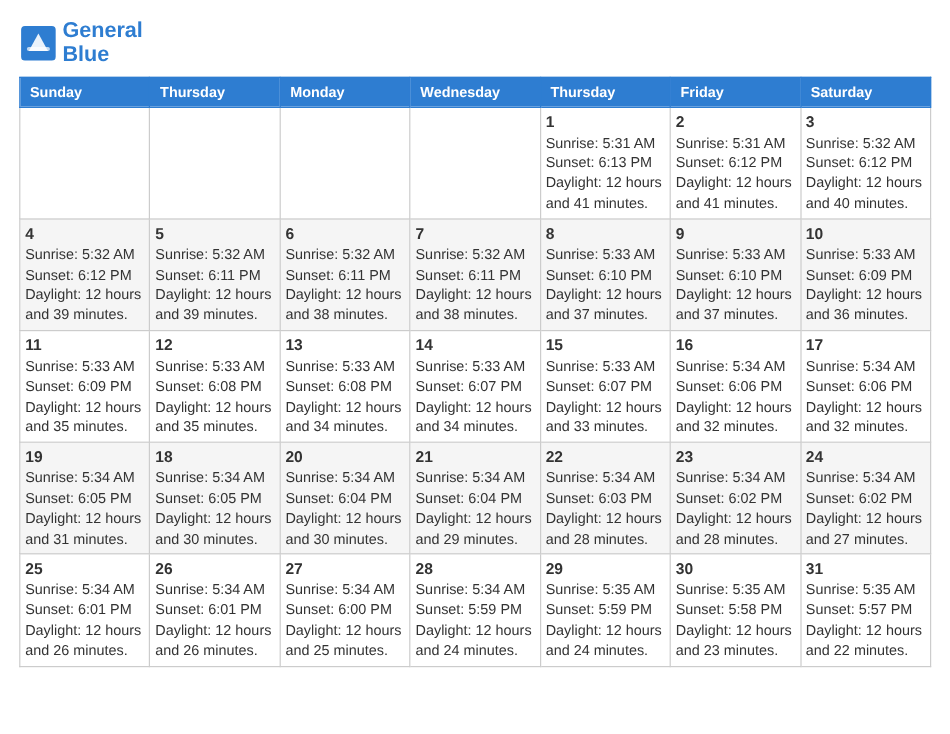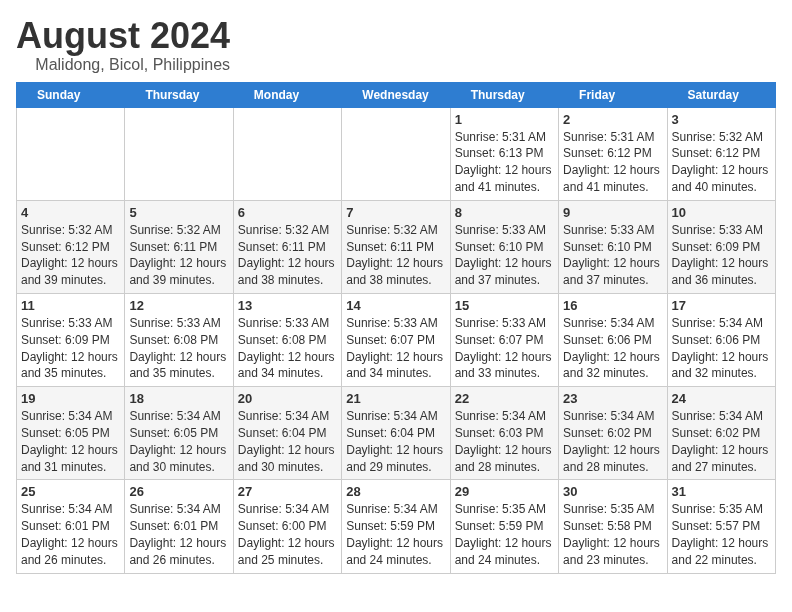--- a/index.html
+++ b/index.html
@@ -44,21 +44,21 @@
       color: #555;
     }
     table {
       width: 100%;
       border-collapse: collapse;
       font-size: 11px;
     }
     thead tr th {
       background: #2e7dd1;
       color: #fff;
-      padding: 5px 20px;
+      padding: 5px 8px;
       text-align: left;
       font-size: 12px;
       font-weight: bold;
       border: 1px solid #2e7dd1;
     }
     tbody tr td {
       border: 1px solid #ccc;
       vertical-align: top;
       padding: 4px;
       width: 14.28%;
@@ -80,23 +80,30 @@
       font-size: 12px;
       line-height: 1.4;
     }
     .empty { background: #fff !important; }
     tbody tr:nth-child(even) td.empty { background: #f5f5f5 !important; }
   </style>
 </head>
 <body>
 
 <div class="header">
-  <div class="title-block">
-    <div class="cal-title">August 2024</div>
-    <div class="cal-subtitle">Malidong, Bicol, Philippines</div>
+  <div class="logo">
+    <svg class="logo-icon" viewBox="0 0 40 40">
+      <rect x="2" y="2" width="36" height="36" rx="4" fill="#2e7dd1"></rect>
+      <polygon points="10,28 20,10 30,28" fill="white" opacity="0.9"></polygon>
+      <rect x="8" y="24" width="24" height="4" rx="2" fill="white" opacity="0.7"></rect>
+    </svg>
+    <div class="logo-text">
+      <div><span>General</span></div>
+      <div><span style="color:#2e7dd1;">Blue</span></div>
+    </div>
   </div>
 </div>
 
 <table>
   <thead>
     <tr>
     <th>Sunday</th>
         <th>Thursday</th>
         <th>Monday</th>
         <th>Wednesday</th>

